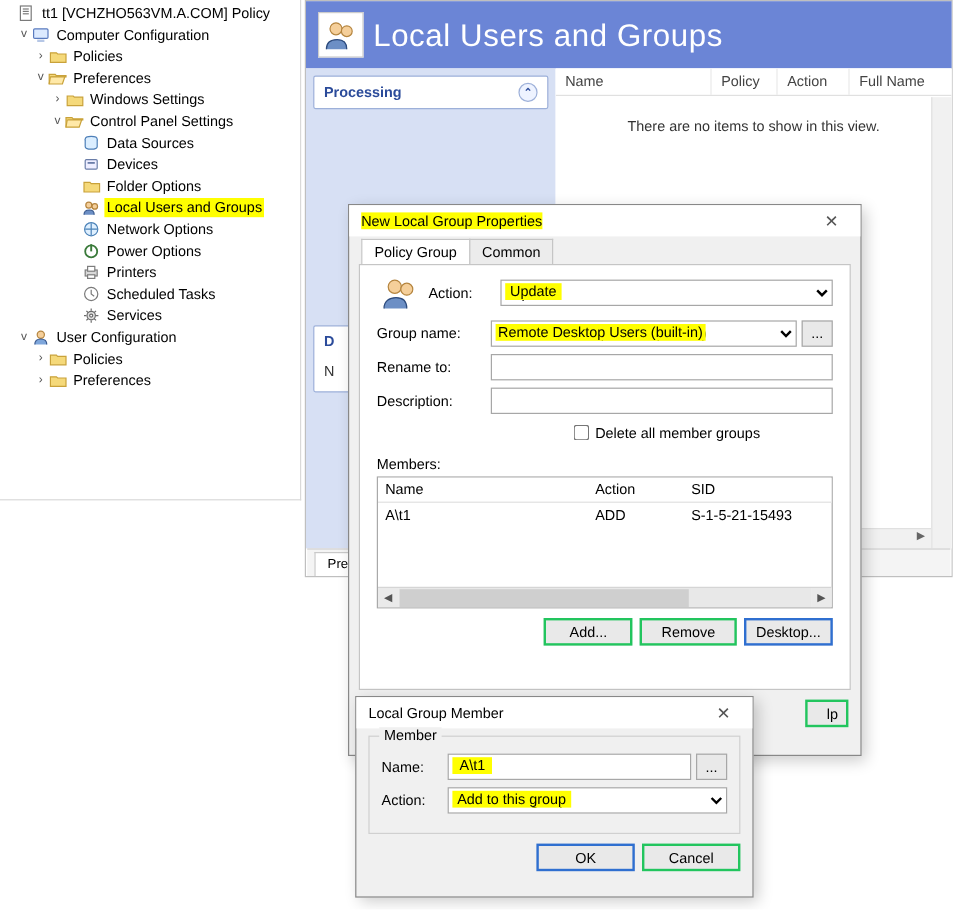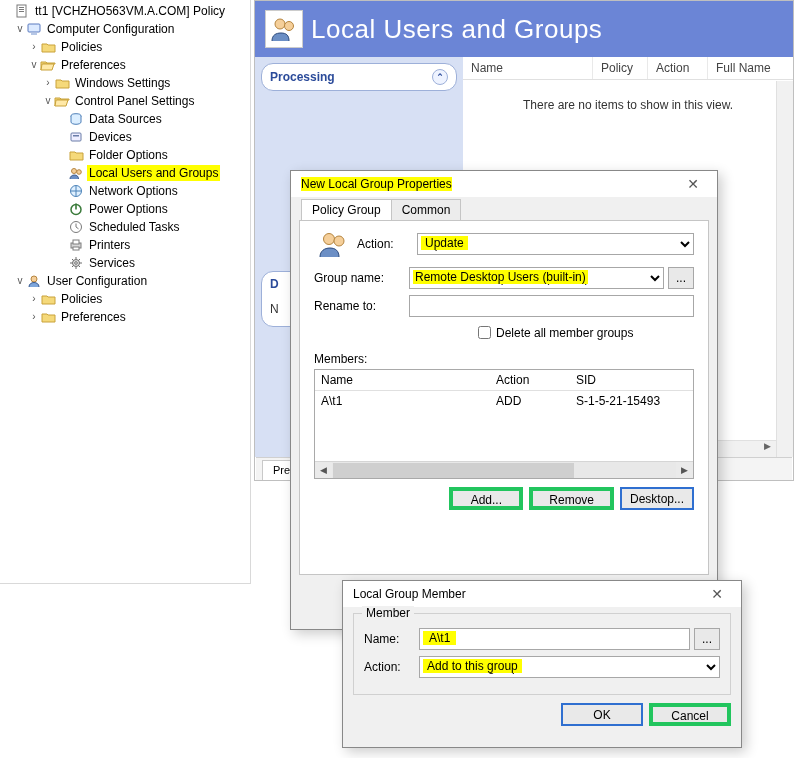--- a/index.html
+++ b/index.html
@@ -13,21 +13,21 @@
     color: #000;
     overflow: hidden;
     position: relative;
   }
   
   .tree-pane {
     position: absolute;
     left: 0;
     top: 0;
     width: 251px;
-    height: 584px;
+    height: 417px;
     background: #fff;
     border-right: 1px solid #d9d9d9;
     border-bottom: 1px solid #d9d9d9;
     user-select: none;
     overflow: hidden;
   }
   .tree { padding: 2px 0 0 2px; }
   .node {
     display: flex;
     align-items: center;
@@ -65,21 +65,21 @@
   .banner h1 { margin:0; font-weight: 300; font-size: 26px; letter-spacing: 0.5px;}
   .right-body { display:flex; height: calc(100% - 56px - 23px); }
   .sidebar {
     width: 208px;
     background: #d7e0f4;
     padding: 6px;
   }
   .panel {
     background: #fff;
     border: 1px solid #9db0d9;
-    border-radius: 12px;
+    border-radius: 2px;
     margin-bottom: 19px;
   }
   .panel-head {
     display:flex; justify-content:space-between; align-items:center;
     padding: 5px 8px;
     color: #2b4b9a;
     font-weight: bold;
     font-size: 12px;
   }
   .panel-collapse {
@@ -143,32 +143,32 @@
     border-top:1px solid #d5d5d5; display:flex; align-items:center;
   }
   .scroll-left, .scroll-right {
     width:17px; height:17px; background:#eaeaea; display:flex; align-items:center;
     justify-content:center; font-size:9px; color:#555;
   }
   .scroll-track { flex:1; background:#e8e8e8; height:17px; position:relative;}
   .scroll-thumb { position:absolute; top:1px; left:1px; height:15px; width:70%; background:#cfcfcf;}
   .btn {
     font-family:inherit; font-size:12px;
-    background:#e9e9e9; border:4px solid #22c55e; padding:2px 16px;
+    background:#e9e9e9; border:2px solid #22c55e; padding:2px 16px;
     height:23px; min-width:74px; text-align:center; cursor:default;
   }
   .btn.focus { border:2px solid #2f6fd0; padding:1px 0;}
   .btn-row { display:flex; justify-content:flex-end; gap:6px; margin-top:8px; }
   .dlg-foot { display:flex; justify-content:flex-end; gap:6px; padding:8px 10px; }
   .sq-btn {
     width:26px; height:22px; border:1px solid #a7a7a7; background:#e9e9e9;
     display:flex; align-items:center; justify-content:center; font-size:12px; margin-left:4px;
   }
   
-  #dlg2 { left:296px; top:580px; width:400px; height:168px;margin-left:46px; }
+  #dlg2 { left:296px; top:580px; width:332px; height:168px; }
   .groupbox {
     position:relative; border:1px solid #d0d0d0; margin:6px 10px 0; padding:14px 10px 10px;
   }
   .groupbox .legend {
     position:absolute; top:-8px; left:8px; background:#f0f0f0; padding:0 4px; font-size:12px;
   }
   
   svg { display:block; }
 </style>
 </head>
@@ -292,35 +292,35 @@
           <svg width="14" height="14">
             <circle cx="7" cy="7.5" r="5" fill="none" stroke="#3a7a3a" stroke-width="1.5"></circle>
             <rect x="6.2" y="1.5" width="1.6" height="6" fill="#3a7a3a"></rect>
           </svg>
         </span>
       <span class="lbl">Power Options</span>
     </div>
     <div class="node" style="padding-left:66px">
       <span class="ic">
           <svg width="14" height="14">
-            <circle cx="7" cy="7" r="5.5" fill="#fff" stroke="#7a7a7a"></circle>
-            <path d="M7 3.5V7l2.5 1.8" stroke="#7a7a7a" fill="none"></path>
-          </svg>
-        </span>
-      <span class="lbl">Scheduled Tasks</span>
-    </div>
-    <div class="node" style="padding-left:66px">
-      <span class="ic">
-          <svg width="14" height="14">
             <rect x="2" y="5" width="10" height="5" fill="#d8d8d8" stroke="#7d7d7d"></rect>
             <rect x="4" y="2" width="6" height="4" fill="#fff" stroke="#7d7d7d"></rect>
             <rect x="4" y="9" width="6" height="3" fill="#fff" stroke="#7d7d7d"></rect>
           </svg>
         </span>
       <span class="lbl">Printers</span>
+    </div>
+    <div class="node" style="padding-left:66px">
+      <span class="ic">
+          <svg width="14" height="14">
+            <circle cx="7" cy="7" r="5.5" fill="#fff" stroke="#7a7a7a"></circle>
+            <path d="M7 3.5V7l2.5 1.8" stroke="#7a7a7a" fill="none"></path>
+          </svg>
+        </span>
+      <span class="lbl">Scheduled Tasks</span>
     </div>
     <div class="node" style="padding-left:66px">
       <span class="ic">
           <svg width="14" height="14">
             <circle cx="7" cy="7" r="3.5" fill="#e0e0e0" stroke="#6b6b6b"></circle>
             <circle cx="7" cy="7" r="1.3" fill="#fff" stroke="#6b6b6b"></circle>
             <path d="M7 1v2M7 11v2M1 7h2M11 7h2M3 3l1.4 1.4M9.6 9.6L11 11M11 3 9.6 4.4M4.4 9.6 3 11" stroke="#6b6b6b"></path>
           </svg>
         </span>
       <span class="lbl">Services</span>
@@ -440,20 +440,24 @@
         </select>
         <span class="highlight" style="position:absolute;left:4px;top:3px;pointer-events:none;padding:0 2px">Remote Desktop Users (built-in)</span>
       </div>
       <div class="sq-btn">...</div>
     </div>
 
     <div class="row">
       <label>Rename to:</label>
       <input class="txt" style="flex: 1 1 0%;" value="">
     </div>
+    <div class="row">
+      <label>Description:</label>
+      <input class="txt" style="flex: 1 1 0%;" value="">
+    </div>
 
     <div class="chk-row">
       <input type="checkbox" style="">
       <span>Delete all member groups</span>
     </div>
 
     <div class="members-label">Members:</div>
     <div class="members-table">
       <div class="mth">
         <div style="width:175px">Name</div>

